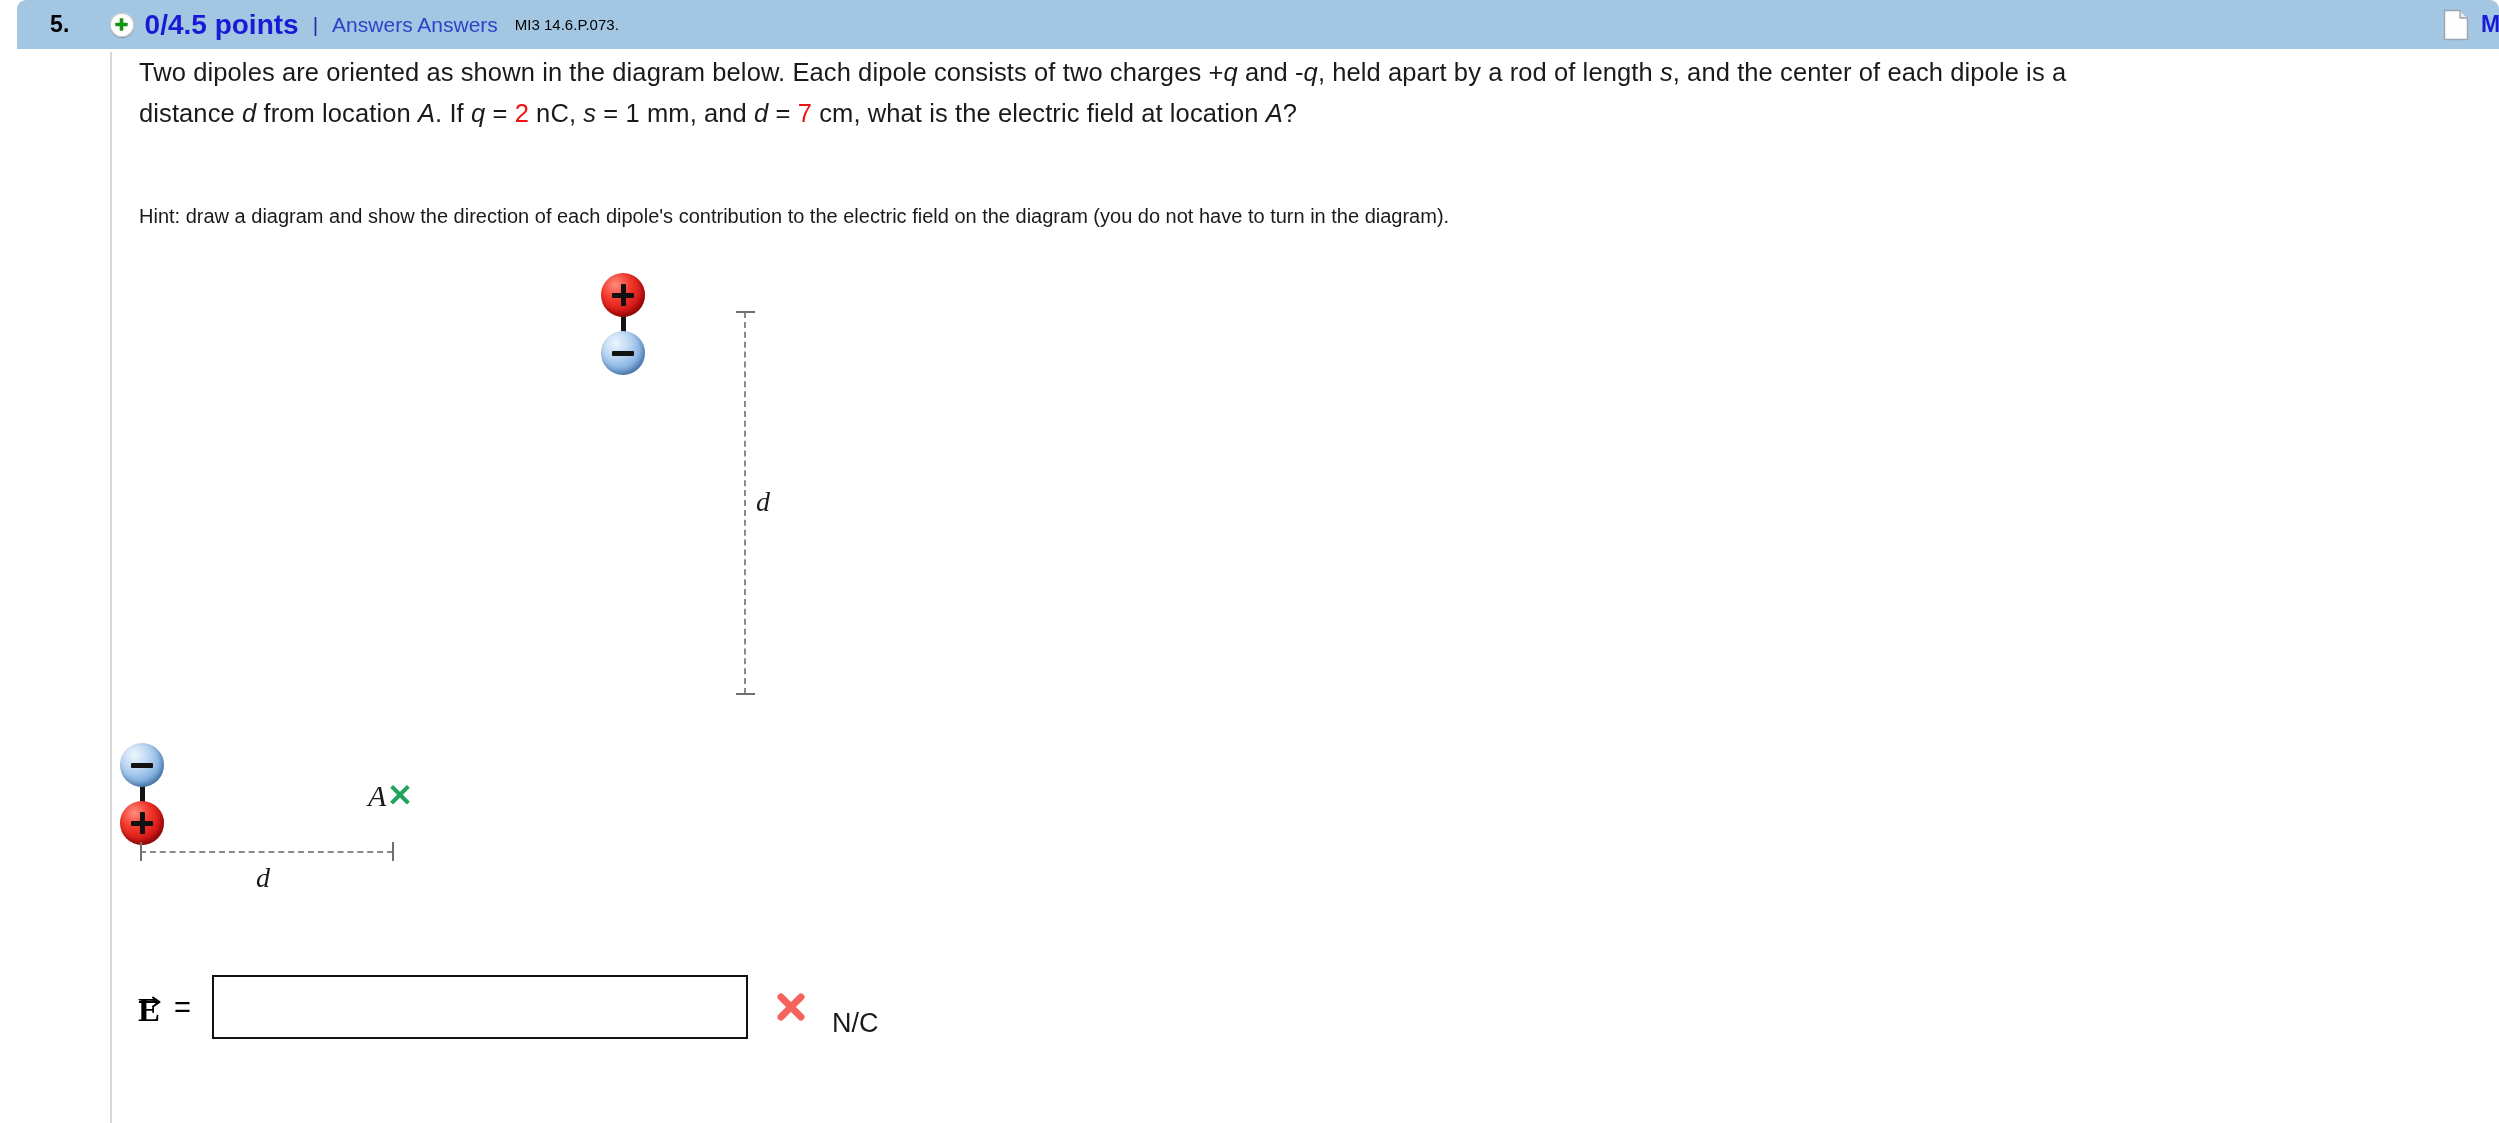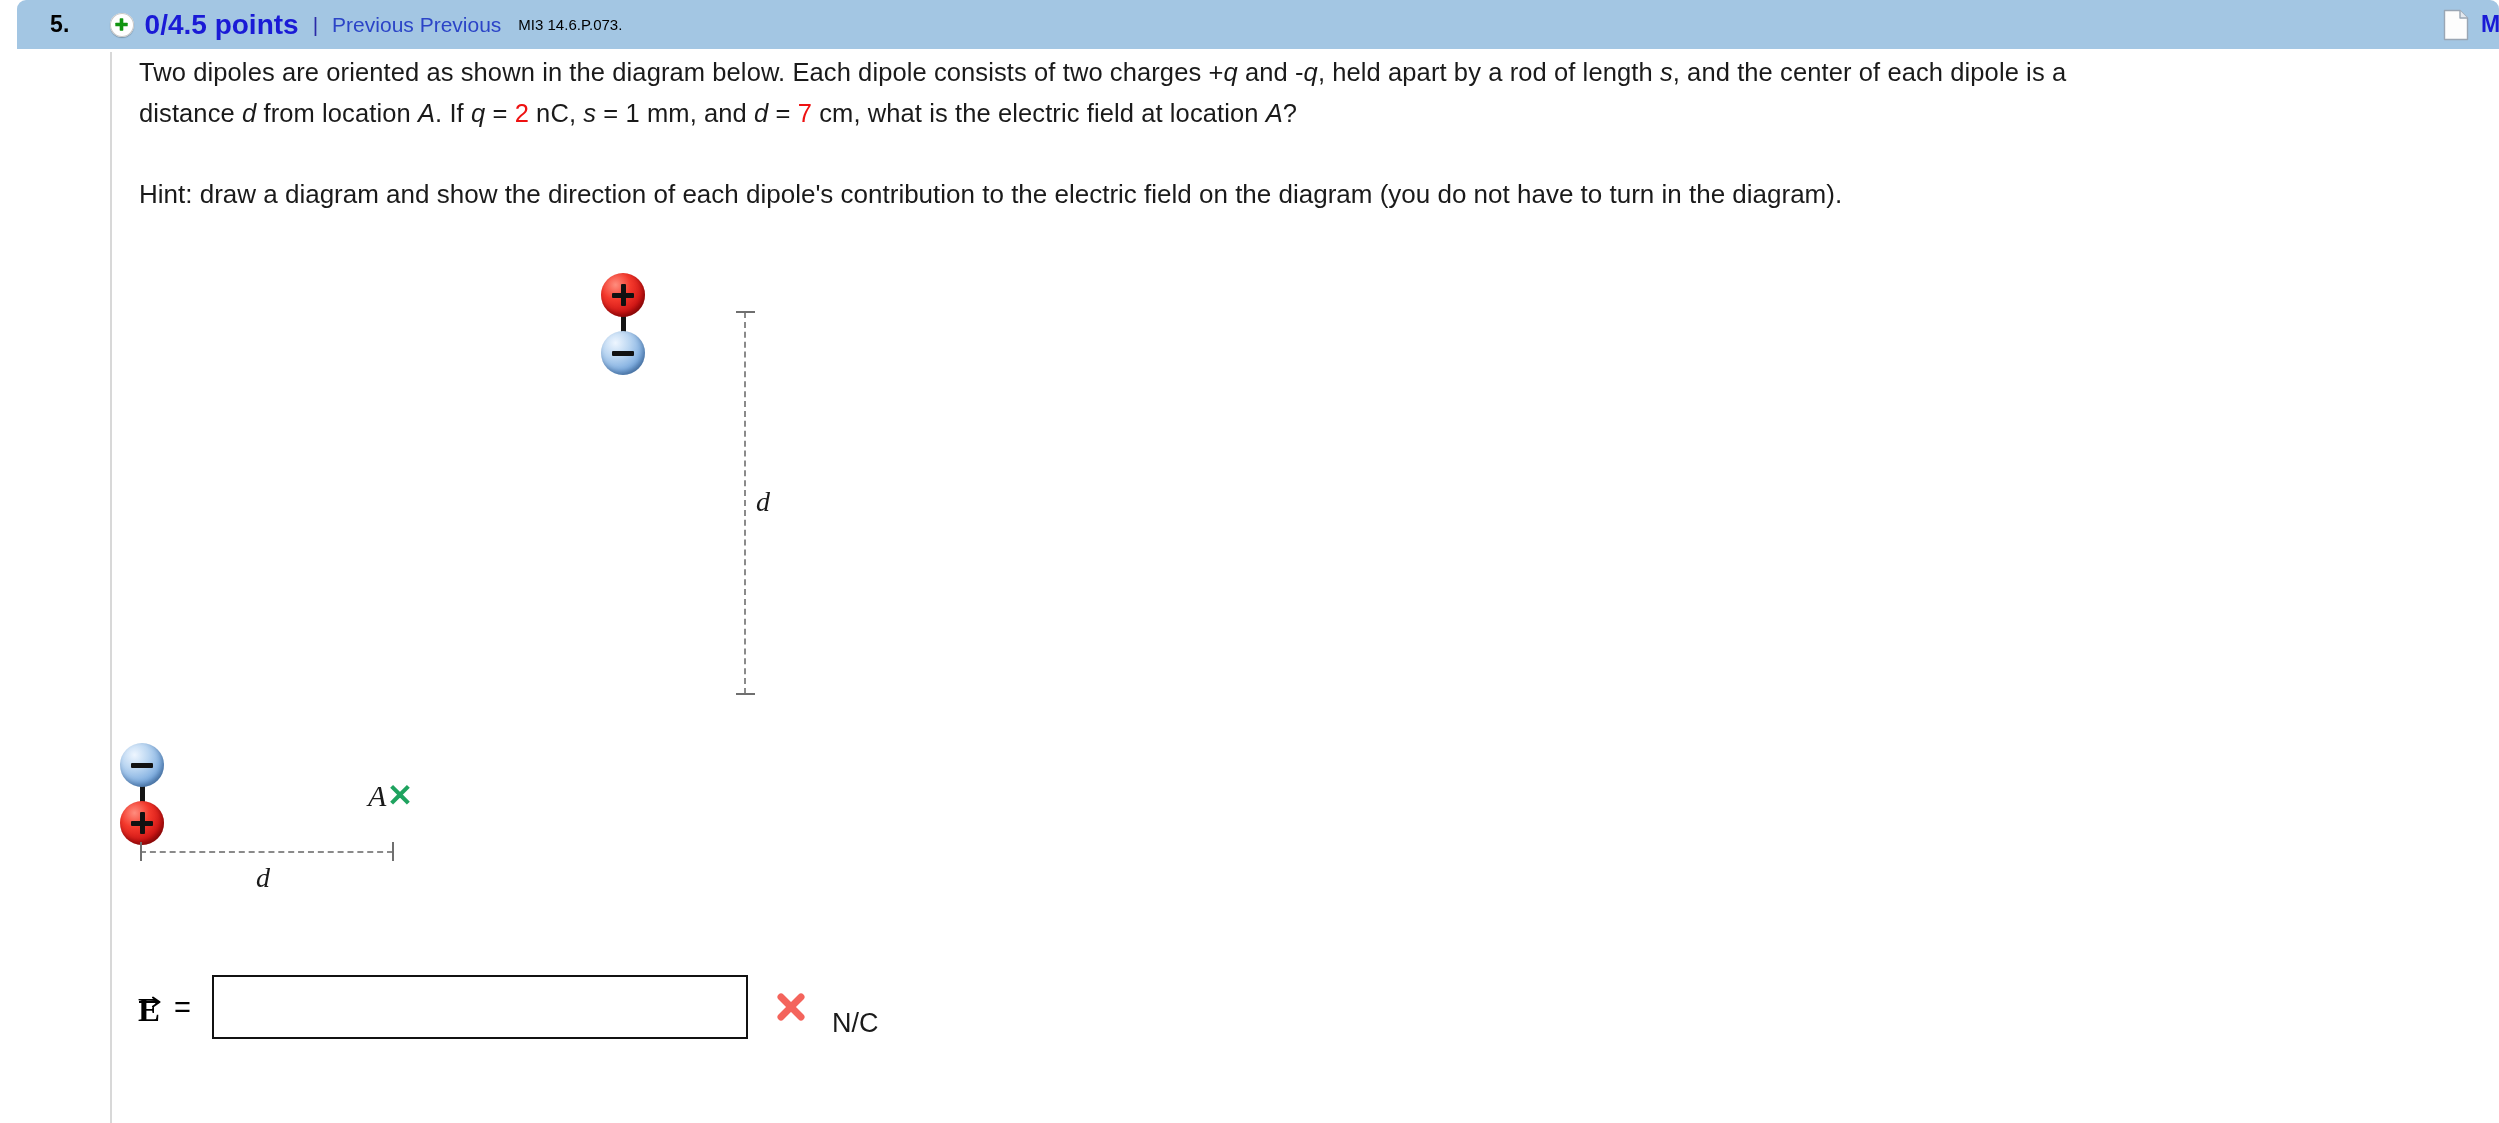--- a/index.html
+++ b/index.html
@@ -116,22 +116,22 @@
   }
   .qline {
     font-size: 25.5px;
     line-height: 41px;
     color: #1a1a1a;
     letter-spacing: .1px;
   }
   .qline .it { font-style: italic; }
   .qline .red { color: #ee1111; }
   #hint-line {
-    margin-top: 40px;
-    font-size: 26px;
+    margin-top: 62px;
+    font-size: 20px;
     line-height: 41px;
     color: #1a1a1a;
   }
 
   
   #diagram {
     position: absolute;
     left: 110px;
     top: 250px;
     width: 800px;
@@ -286,21 +286,21 @@
 
   <span class="plus-badge">
     <svg width="17" height="17" viewBox="0 0 17 17" aria-hidden="true">
       <rect x="6.7" y="2.3" width="3.6" height="12.4" rx="0.6" fill="#119511"></rect>
       <rect x="2.3" y="6.7" width="12.4" height="3.6" rx="0.6" fill="#119511"></rect>
     </svg>
   </span>
 
   <span id="points-label">0/4.5 points</span>
   <span class="hdr-sep">|</span>
-  <span id="previous-answers">Previous Previous</span>
+  <span id="previous-answers">Answers Answers</span>
   <span id="problem-code">MI3 14.6.P.073.</span>
 
   <span id="my-notes-group">
     <span class="doc-icon">
       <svg width="26" height="32" viewBox="0 0 26 32" aria-hidden="true">
         <path d="M1.5 1.5 H17 L24.5 9 V30.5 H1.5 Z" fill="#fdfdfd" stroke="#9aa6b4" stroke-width="1.4" stroke-linejoin="round"></path>
         <path d="M17 1.5 V9 H24.5" fill="#e4e9ef" stroke="#9aa6b4" stroke-width="1.4" stroke-linejoin="round"></path>
       </svg>
     </span>
     <span id="my-notes-label">My N</span>

